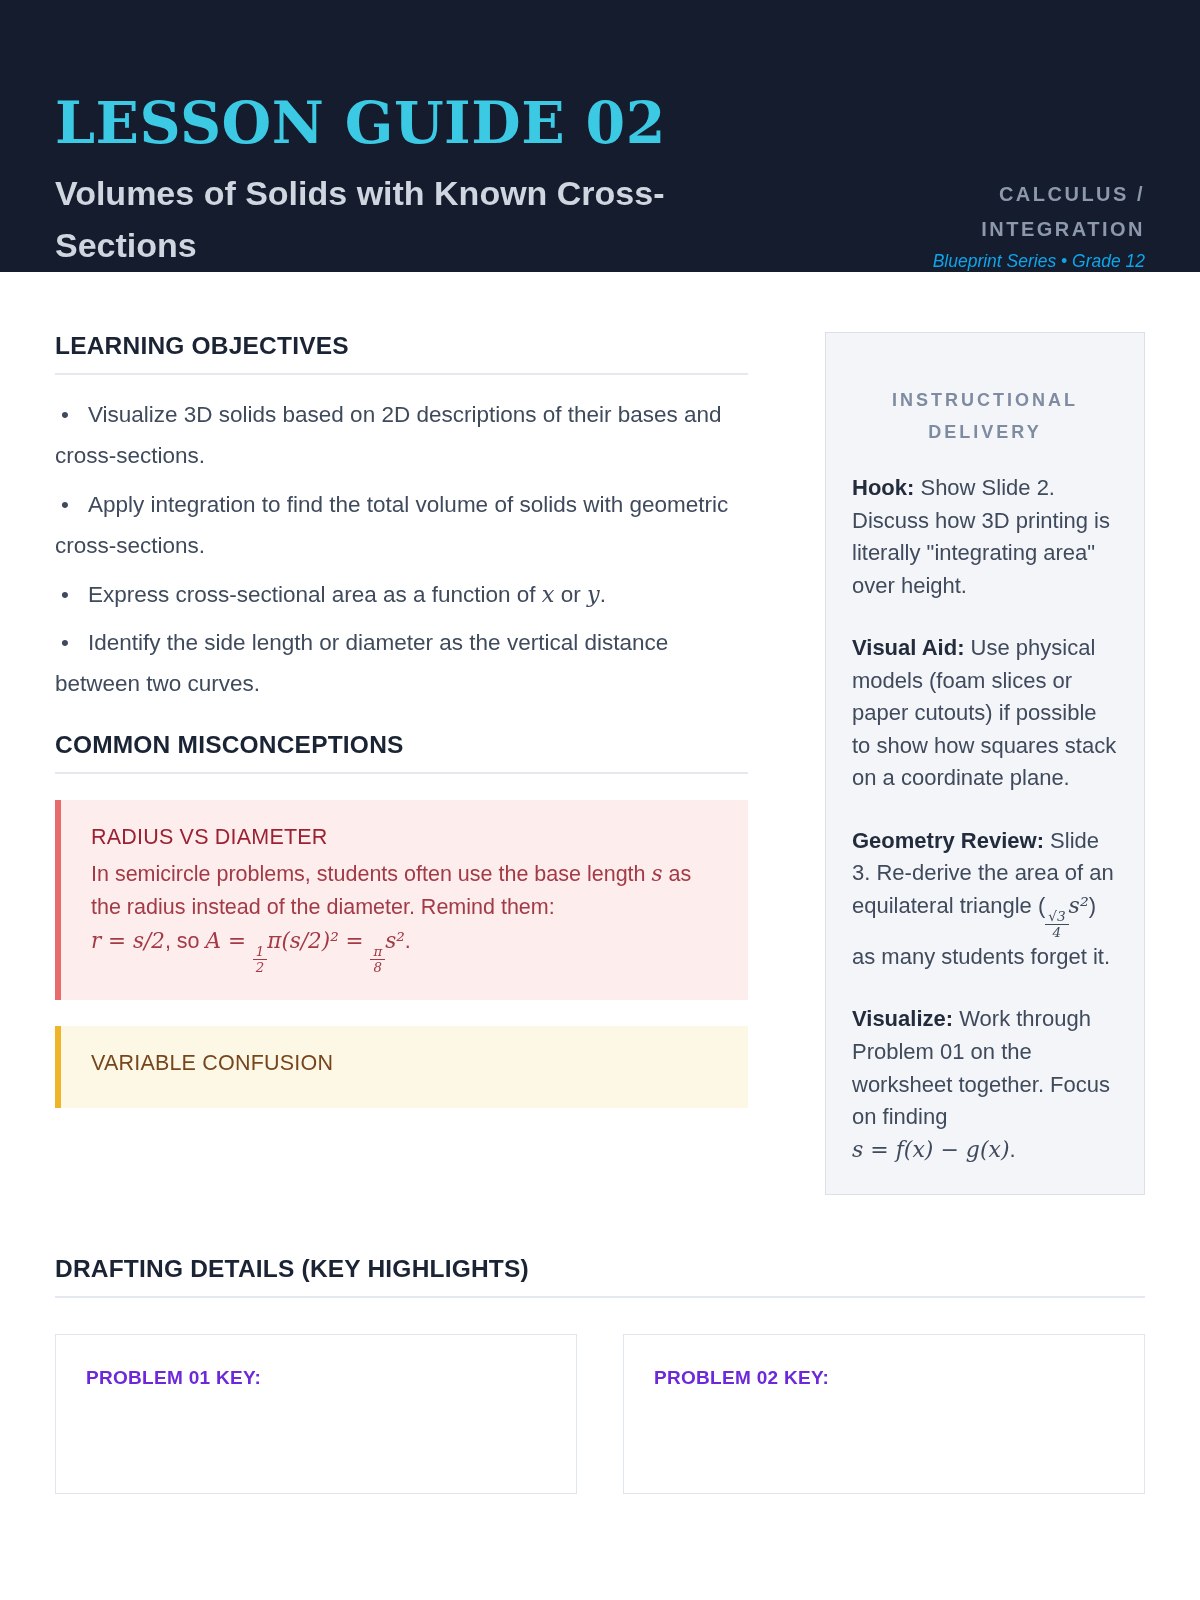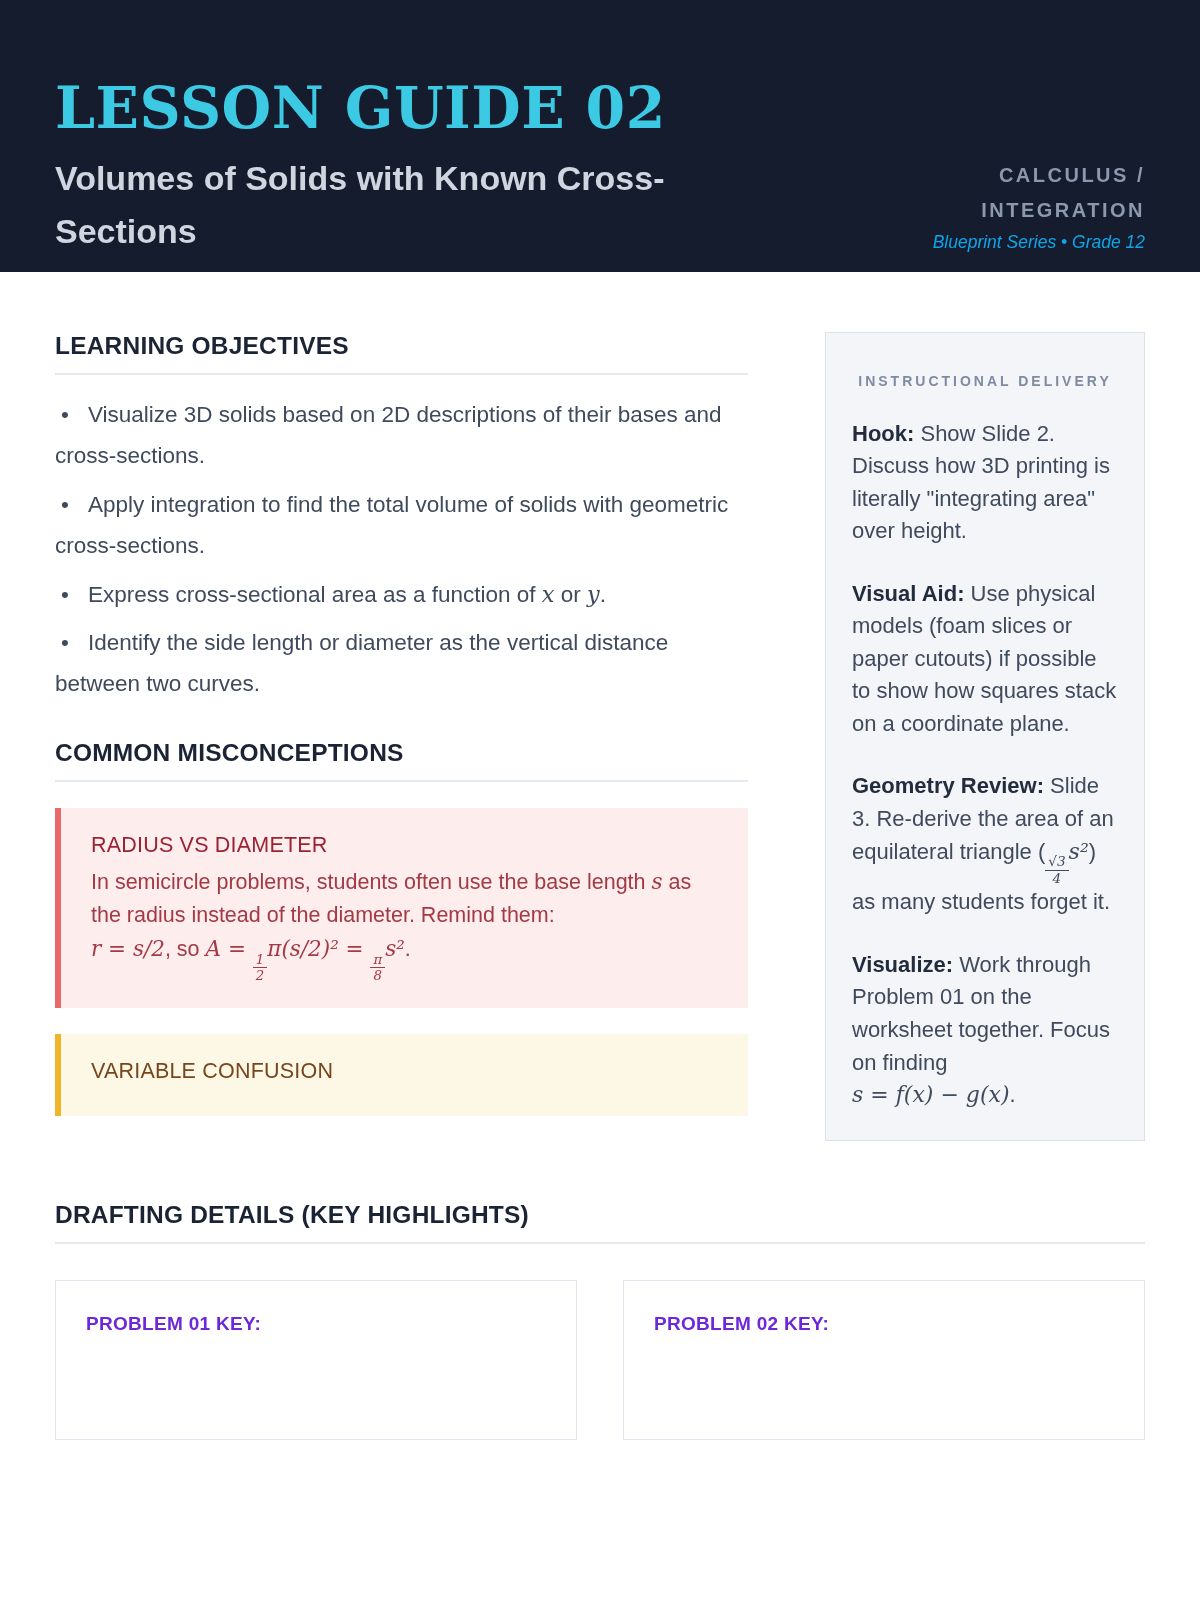--- a/index.html
+++ b/index.html
@@ -22,21 +22,21 @@
   }
   *{box-sizing:border-box}
   html,body{margin:0;padding:0}
   body{
     width:1200px;height:1600px;overflow:hidden;background:#ffffff;
     font-family:"Liberation Sans","DejaVu Sans",sans-serif;color:var(--body-text);
   }
   
   .header{
     background:var(--header-bg);height:272px;padding:64px 55px 0;
-    display:flex;justify-content:space-between;align-items:center;
+    display:flex;justify-content:space-between;align-items:flex-end;
   }
   .kicker{
     font-family:"DejaVu Serif","Liberation Serif",serif;font-weight:bold;
     font-size:57px;line-height:1.0;color:var(--accent-cyan);margin:0 0 16px;letter-spacing:0.5px;
   }
   .doc-title{
     font-size:34px;font-weight:700;color:#cfd6e0;margin:0;line-height:1.55;max-width:720px;
   }
   .header-right{flex:none;text-align:right;padding-top:74px;max-width:290px}
   .course{
@@ -46,38 +46,38 @@
   
   .layout{display:flex;gap:77px;padding:0 55px;margin-top:60px;align-items:flex-start}
   .col-left{width:693px;flex:none}
   .sec-heading{
     font-size:24.5px;color:var(--heading);margin:0;padding-bottom:13px;
     border-bottom:2px solid var(--rule);letter-spacing:0.2px;font-weight:bold;
   }
   .obj-list{list-style:none;margin:19px 0 0;padding:0;font-size:22.5px;line-height:1.84}
   .obj-list li{margin:0 0 7px}
   .blt{display:inline;margin:0 19px 0 6px}
-  .mis-heading{margin-top:34px}
+  .mis-heading{margin-top:26px}
   .callout{margin-top:26px;padding:25px 30px;border-left:6px solid}
   .callout-title{font-weight:normal;font-size:21.5px;margin-bottom:7px;letter-spacing:0.2px}
   .callout-text{font-size:21.5px;line-height:1.55;white-space:pre-wrap}
   .callout.danger{background:var(--danger-bg);border-color:var(--danger-border)}
   .callout.danger .callout-title{color:var(--danger-title)}
   .callout.danger .callout-text{color:var(--danger-text)}
   .callout.warning{background:var(--warning-bg);border-color:var(--warning-border)}
   .callout.warning .callout-title{color:var(--warning-title)}
   .callout.warning .callout-text{color:var(--warning-text)}
   
   .sidebar{
     width:320px;flex:none;background:var(--sidebar-bg);border:1px solid var(--sidebar-border);
     padding:28px 26px 24px;
   }
   .sidebar-heading{
-    color:var(--sidebar-title);font-size:14px;font-weight:bold;letter-spacing:3px;
-    text-align:center;line-height:1.75;margin:8px 0 24px;
+    color:var(--sidebar-title);font-size:18px;font-weight:bold;letter-spacing:3px;
+    text-align:center;line-height:1.75;margin:24px 0 24px;
   }
   .note{font-size:22px;line-height:1.48;margin:0 0 30px;white-space:pre-wrap}
   .note:last-child{margin-bottom:4px}
   .note b{color:#222c3d}
   
   .math{font-family:"DejaVu Serif","Liberation Serif",serif;font-style:italic}
   .frac{
     display:inline-flex;flex-direction:column;text-align:center;vertical-align:-0.55em;
     font-size:0.62em;line-height:1.15;font-family:"DejaVu Serif","Liberation Serif",serif;font-style:italic;
   }

